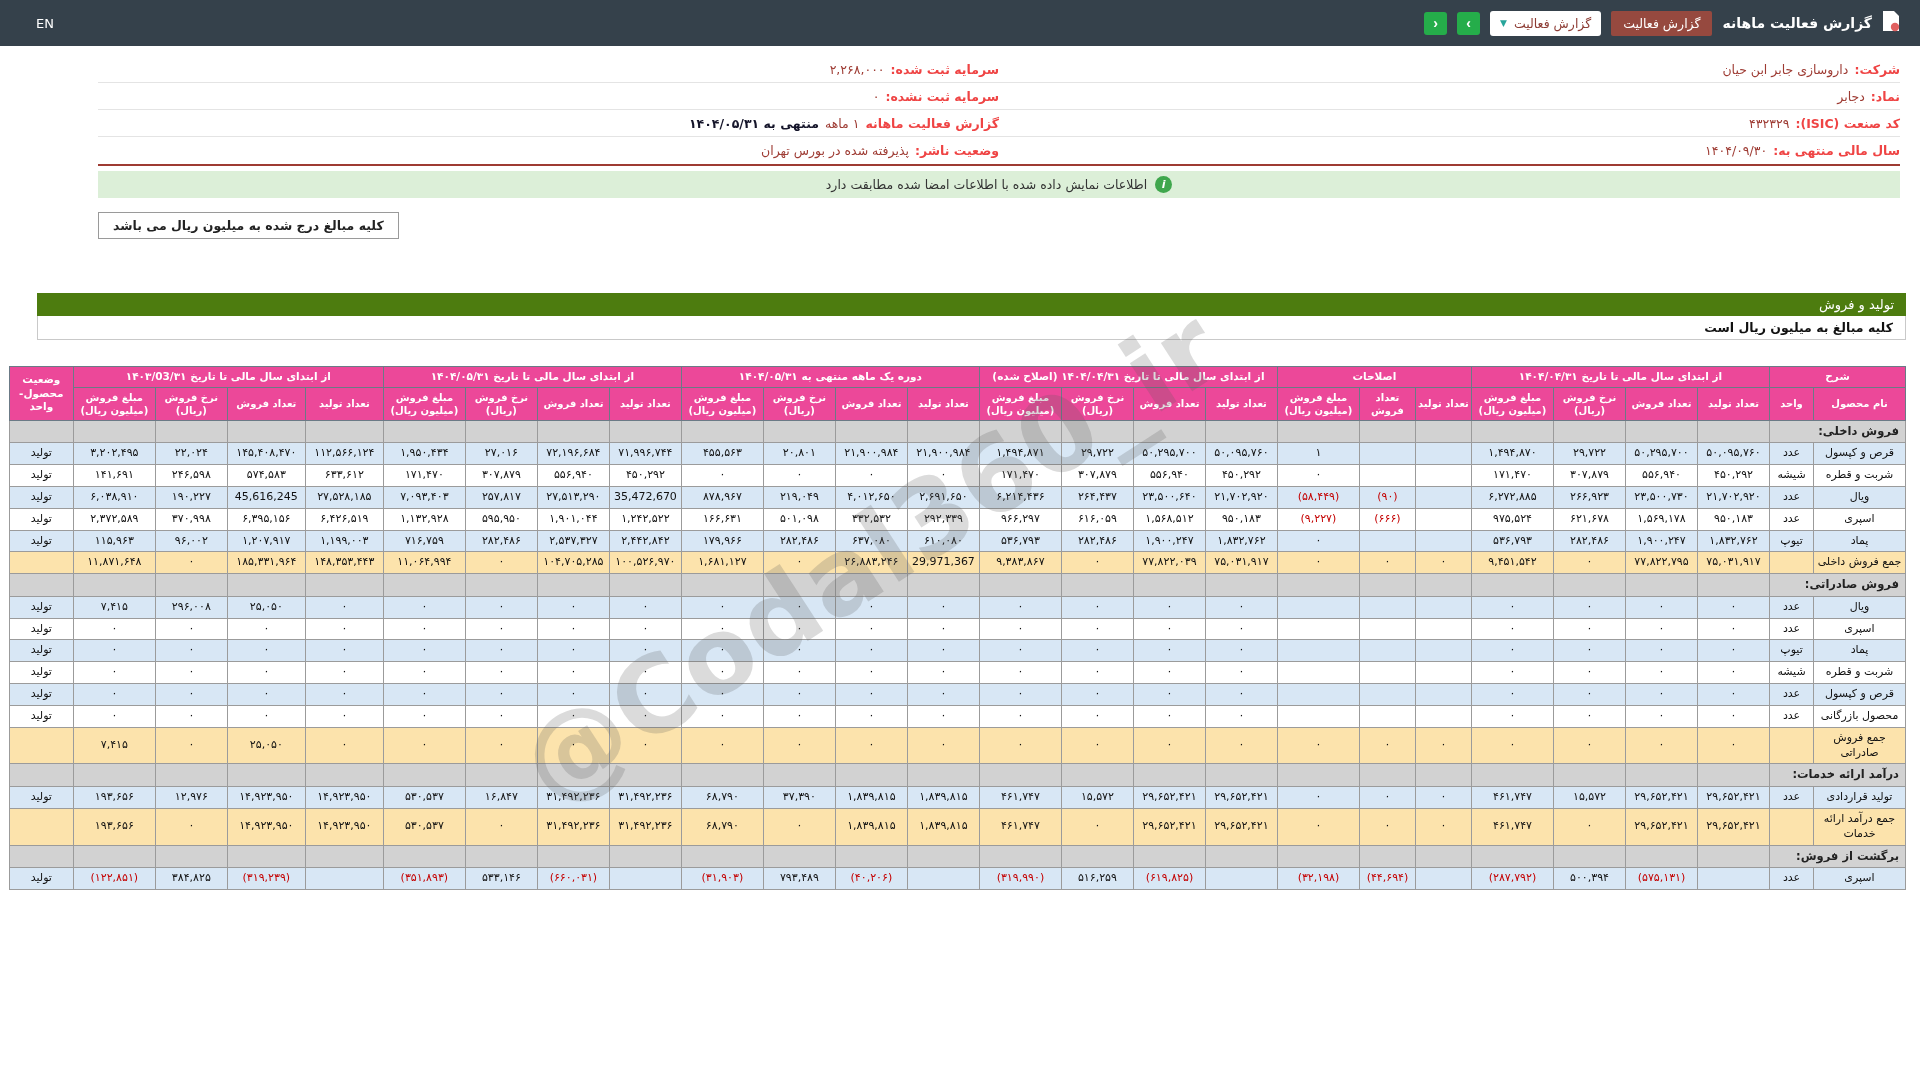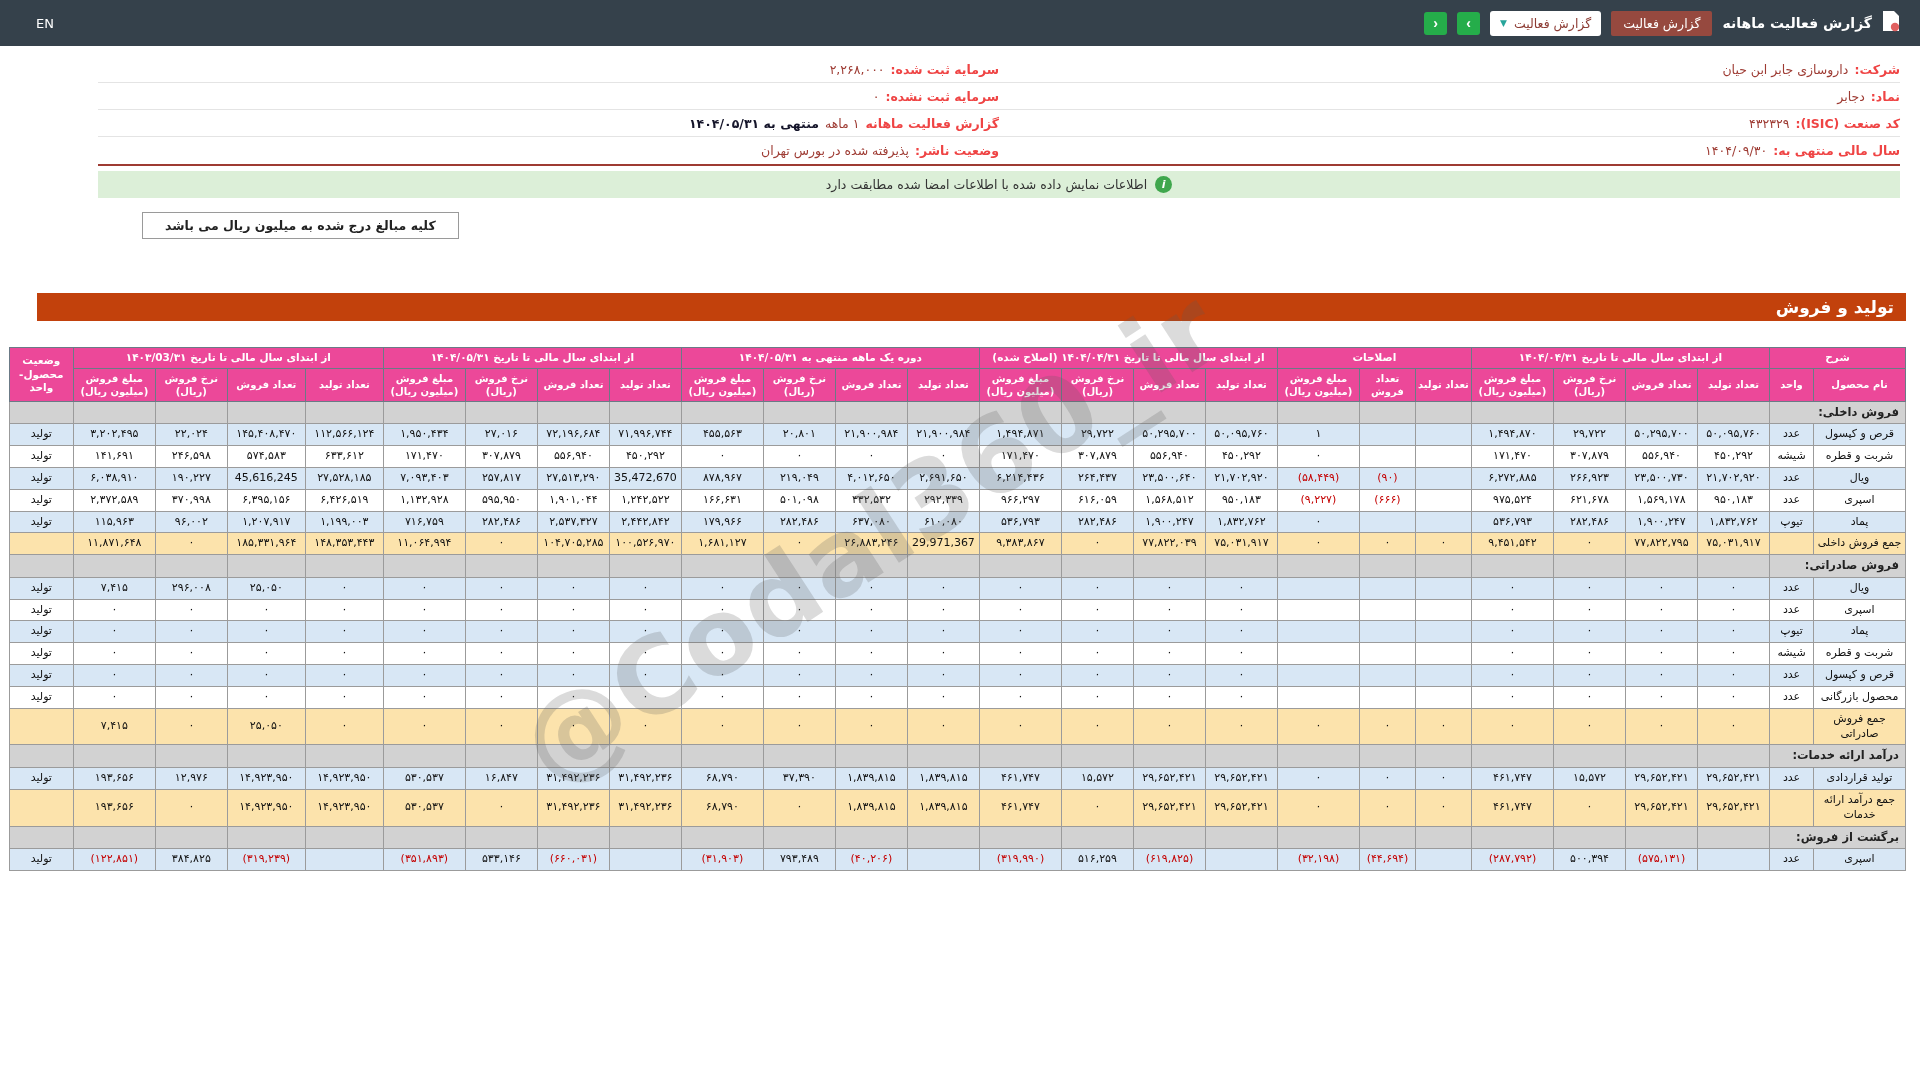--- a/index.html
+++ b/index.html
@@ -31,26 +31,26 @@
   .info-extra{font-weight:bold;color:#15152a;}
 
   
   .banner{margin:5px 20px 0 98px;height:27px;background:#dcefd8;display:flex;align-items:center;
     justify-content:center;gap:8px;font-size:12.5px;color:#333;}
   .info-icon{width:17px;height:17px;border-radius:50%;background:#3fa74d;color:#fff;font-size:11px;
     font-weight:bold;font-style:italic;display:flex;align-items:center;justify-content:center;flex:0 0 17px;}
 
   
   .note-wrap{margin:14px 20px 0 98px;text-align:left;}
-  .note-box{display:inline-block;border:1px solid #9a9a9a;padding:5px 22px;font-size:12.5px;
-    font-weight:bold;color:#222;background:#fff;margin-left:44px;}
+  .note-box{display:inline-block;border:1px solid #9a9a9a;padding:5px 14px;font-size:12.5px;
+    font-weight:bold;color:#222;background:#fff;}
 
   
   .main{margin:54px 14px 0 37px;}
-  .section-bar{background:#c2410c;color:#fff;font-weight:bold;font-size:17px;padding:4px 12px;}
+  .section-bar{background:#4d7c0f;color:#fff;font-weight:normal;font-size:13px;padding:4px 12px;}
   .unit-line{border:1px solid #c9c9c9;border-top:none;font-weight:bold;font-size:12.5px;
     padding:4px 12px;color:#111;background:#fff;}
   .table-wrap{margin-top:26px;position:relative;}
   .watermark{position:absolute;top:130px;left:430px;transform:rotate(-33deg);font-size:105px;
     font-weight:bold;color:rgba(90,90,90,.22);pointer-events:none;direction:ltr;z-index:4;
     letter-spacing:1px;white-space:nowrap;}
 
   
   table{width:100%;border-collapse:collapse;table-layout:fixed;}
   th,td{border:1px solid #9b9b9b;text-align:center;vertical-align:middle;overflow:hidden;}
@@ -141,20 +141,21 @@
 </div>
 
 <div class="note-wrap">
   <span class="note-box">کلیه مبالغ درج شده به میلیون ریال می باشد</span>
 </div>
 
 <main class="main">
   <div class="section-bar">
     <span>تولید و فروش</span>
   </div>
+  <div class="unit-line">کلیه مبالغ به میلیون ریال است</div>
 
   <div class="table-wrap">
     <div class="watermark">@Codal360_ir</div>
     <table id="prod-table">
       <colgroup>
         <col style="width:92px">
           <col style="width:44px">
         <col style="width:72px">
           <col style="width:72px">
           <col style="width:72px">

